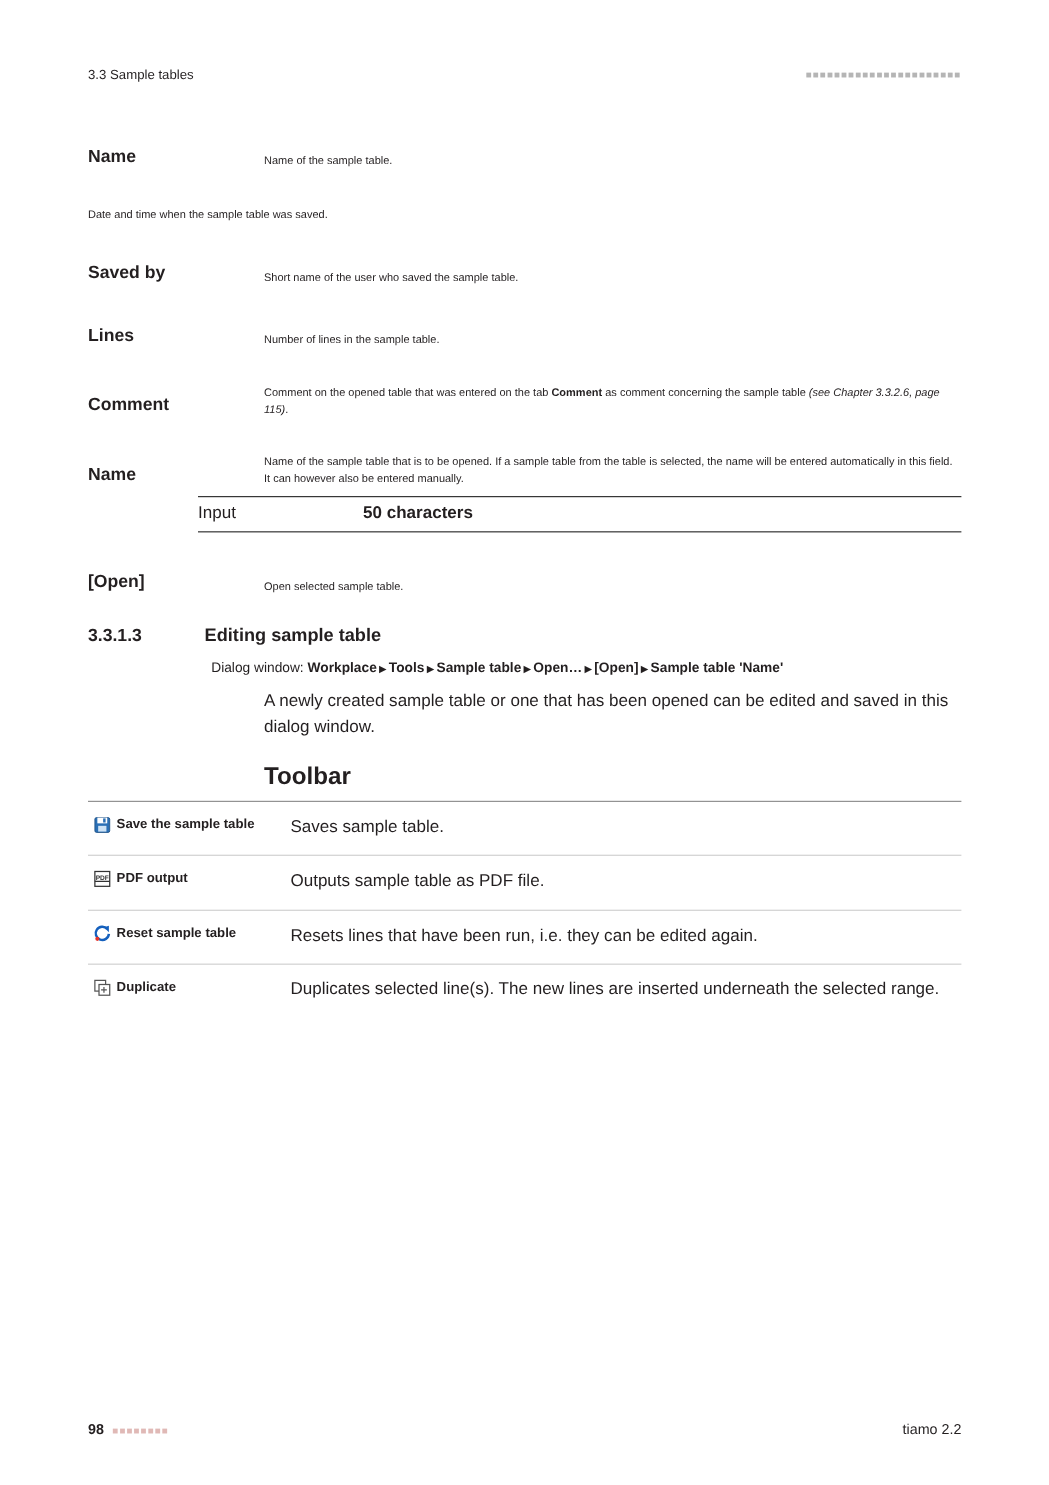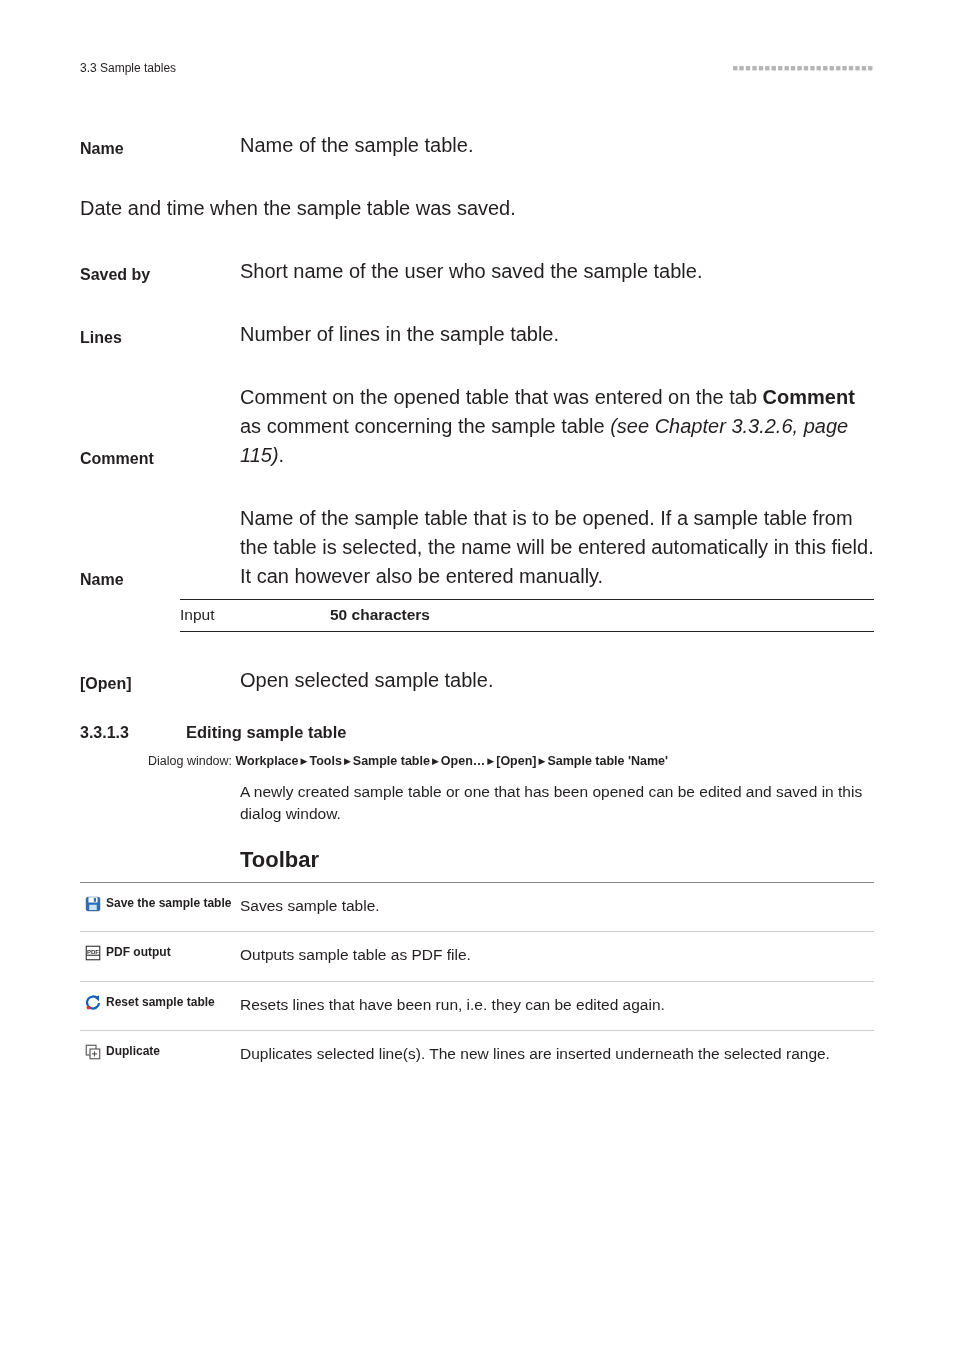--- a/index.html
+++ b/index.html
@@ -39,21 +39,21 @@
   .def-label {
     width: 160px;
     flex: 0 0 160px;
     font-weight: 700;
     font-size: 16px;
     padding-top: 14px;
   }
   .def-body {
     flex: 1;
     padding-top: 14px;
-    font-size: 20px;
+    font-size: 10px;
   }
   .def-body .italic {
     font-style: italic;
   }
   .sub-head {
     font-weight: 700;
     font-size: 17px;
     margin-top: 22px;
     margin-bottom: 4px;
     margin-left: 160px;
@@ -82,21 +82,21 @@
   .sec-num {
     width: 106px;
     font-weight: 700;
     font-size: 16px;
   }
   .sec-title {
     font-weight: 700;
     font-size: 16.5px;
   }
   .dialog-line {
-    margin-left: 68px;
+    margin-left: 112px;
     font-size: 12.5px;
     line-height: 1.6;
     margin-top: 4px;
     margin-bottom: 10px;
   }
   .dialog-line .bold {
     font-weight: 700;
   }
   .para {
     margin-left: 160px;
@@ -111,20 +111,21 @@
     margin-bottom: 6px;
   }
   .toolbar-table {
     border-top: 1px solid #888;
     margin-top: 2px;
   }
   .toolbar-row {
     display: flex;
     border-bottom: 1px solid #ccc;
     padding: 12px 0 14px 4px;
+    gap: 24px;
   }
   .toolbar-cell-label {
     width: 156px;
     flex: 0 0 156px;
     font-weight: 700;
     font-size: 12px;
     display: flex;
     align-items: flex-start;
     gap: 4px;
   }
@@ -273,14 +274,21 @@
           <line x1="14" y1="11" x2="14" y2="18" stroke="#555" stroke-width="1.5"></line>
           <line x1="10.5" y1="14.5" x2="17.5" y2="14.5" stroke="#555" stroke-width="1.5"></line>
         </svg>
         <span>Duplicate</span>
       </div>
       <div class="toolbar-cell-body">Duplicates selected line(s). The new lines are inserted underneath the selected range.</div>
     </div>
 
   </div>
 
+  <div class="footer">
+    <div>
+      <span class="footer-left">98</span>
+      <span class="footer-squares">■■■■■■■■</span>
+    </div>
+    <div>tiamo 2.2</div>
+  </div>
 
 </div>
 
 </body></html>

